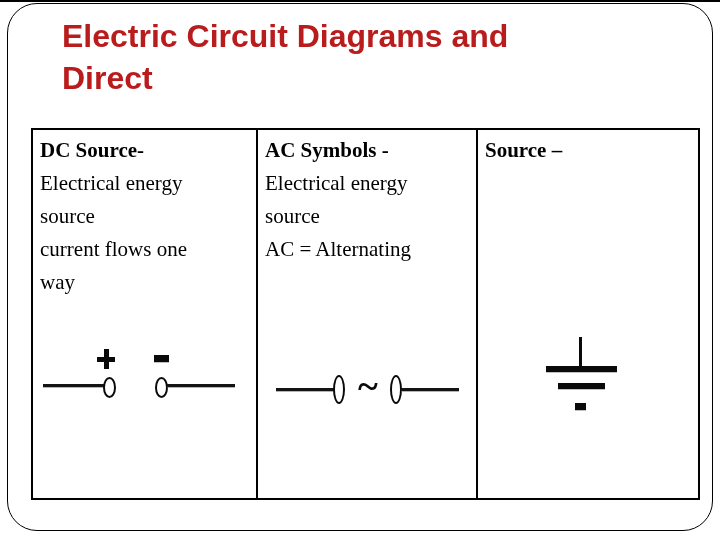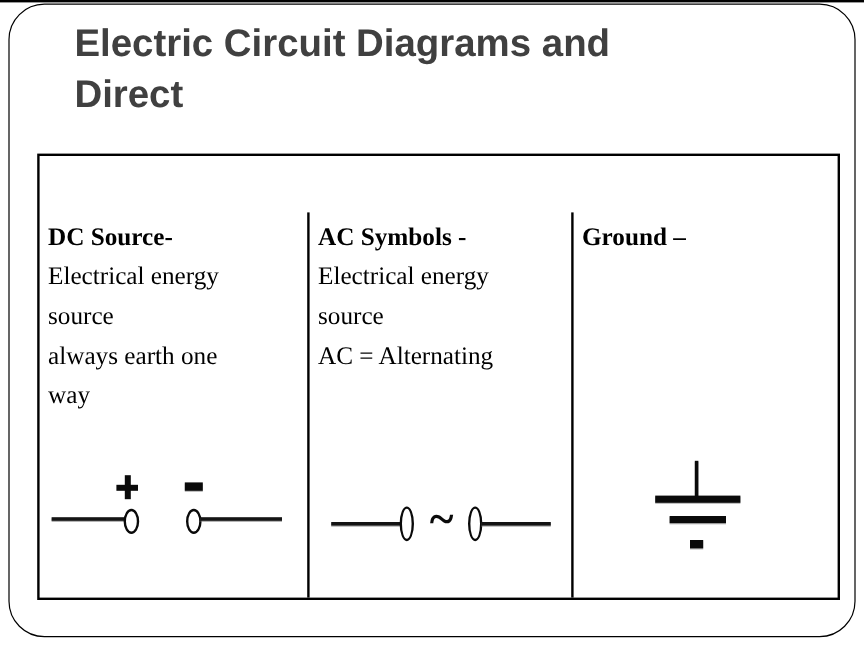--- a/index.html
+++ b/index.html
@@ -34,41 +34,40 @@
     box-sizing: border-box;
   }
   .title {
     position: absolute;
     left: 62px; top: 15px;
     width: 580px;
     font-family: "Liberation Sans", sans-serif;
     font-weight: bold;
     font-size: 32px;
     line-height: 42px;
-    color: #404040;
+    color: #b91c1c;
     letter-spacing: 0px;
   }
   .symbol-table {
     position: absolute;
     left: 31px; top: 128px;
     width: 669px; height: 372px;
     box-sizing: border-box;
     border: 2.5px solid #000000;
     display: grid;
     grid-template-columns: 225px 220px 1fr;
   }
   .cell {
     position: relative;
     box-sizing: border-box;
     padding: 4px 6px 0 7px;
     font-size: 21px;
     line-height: 33px;
     color: #000000;
     overflow: hidden;
-    margin-top: 47px;
   }
   .cell.sep { border-right: 2px solid #000000; }
   .cell-heading { font-weight: bold; }
   
   .wire {
     position: absolute;
     height: 3px;
     background: #141414;
     box-shadow: 0 1px 0 rgba(120,120,120,.55);
   }
@@ -120,21 +119,21 @@
     <div>Electric Circuit Diagrams and</div>
     <div>Direct</div>
   </div>
 
   <div class="symbol-table">
 
     <div class="cell sep">
       <div class="cell-heading">DC Source-</div>
       <div>Electrical energy</div>
       <div>source</div>
-      <div>always earth one</div>
+      <div>current flows one</div>
       <div>way</div>
 
       <div>
         <div class="plus-shape" style="left:64px; top:219px;">
           <div class="v"></div>
           <div class="h"></div>
         </div>
         <div class="minus-shape" style="left:121px; top:225px;"></div>
         <div class="wire" style="left:10px; top:254px; width:61px;"></div>
         <div class="terminal" style="left:70px; top:247px; width:13px; height:21px;"></div>
@@ -152,21 +151,21 @@
       <div>
         <div class="wire" style="left:18px; top:258px; width:59px;"></div>
         <div class="terminal" style="left:75px; top:245px; width:12px; height:29px;"></div>
         <div class="tilde" style="left:96px; top:238px;">~</div>
         <div class="terminal" style="left:132px; top:245px; width:12px; height:29px;"></div>
         <div class="wire" style="left:143px; top:258px; width:58px;"></div>
       </div>
     </div>
 
     <div class="cell">
-      <div class="cell-heading">Ground –</div>
+      <div class="cell-heading">Source –</div>
 
       <div>
         <div class="gnd-bar" style="left:101px; top:207px; width:3px; height:31px;"></div>
         <div class="gnd-bar" style="left:68px; top:236px; width:71px; height:6px;"></div>
         <div class="gnd-bar" style="left:80px; top:253px; width:47px; height:6px;"></div>
         <div class="gnd-bar" style="left:97px; top:273px; width:11px; height:7px;"></div>
       </div>
     </div>
 
   </div>

